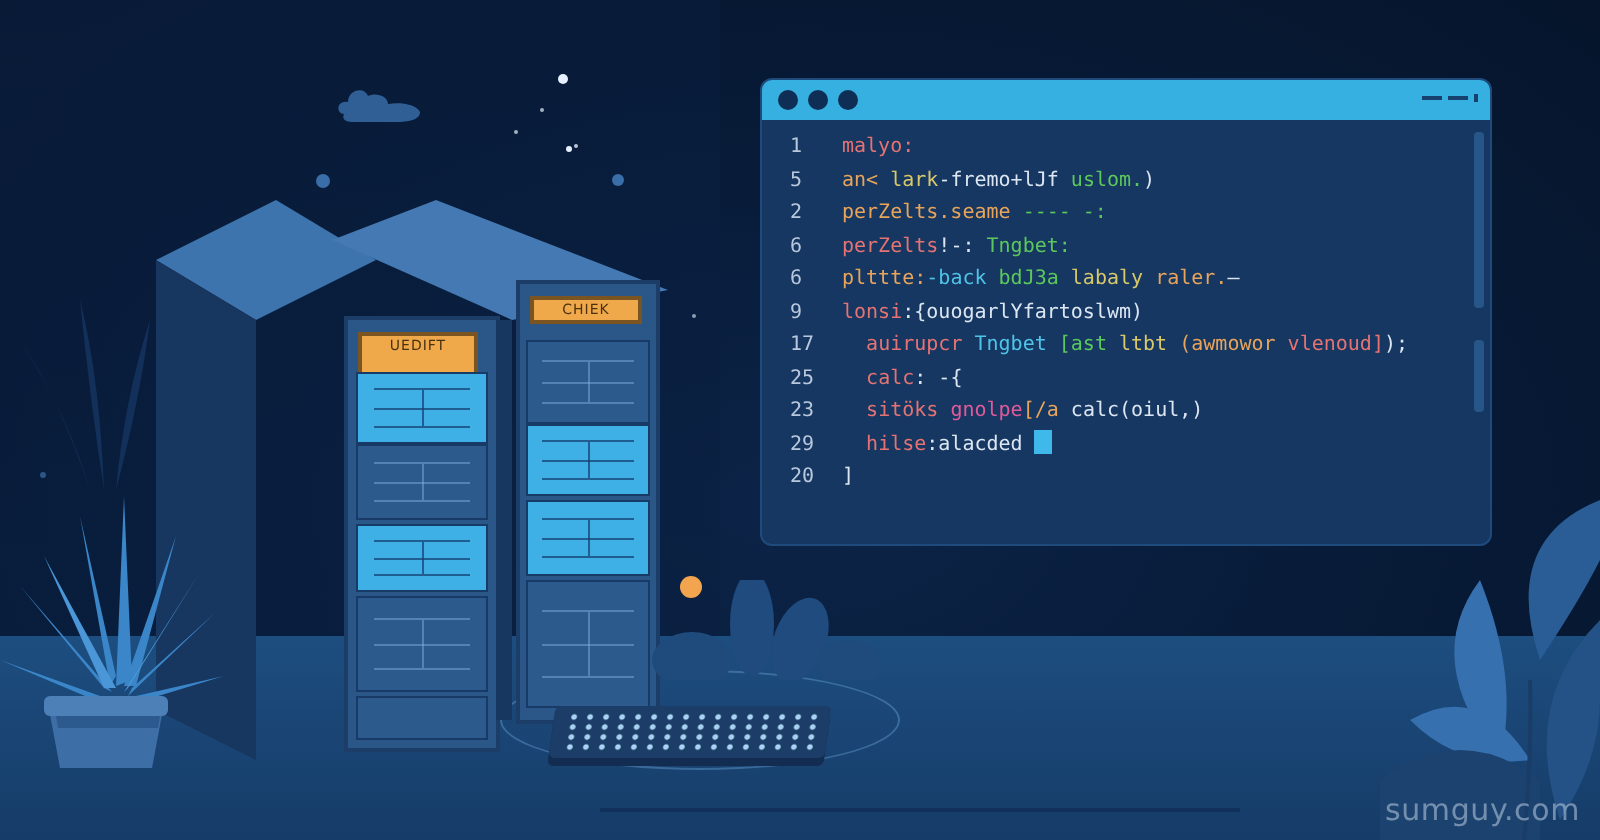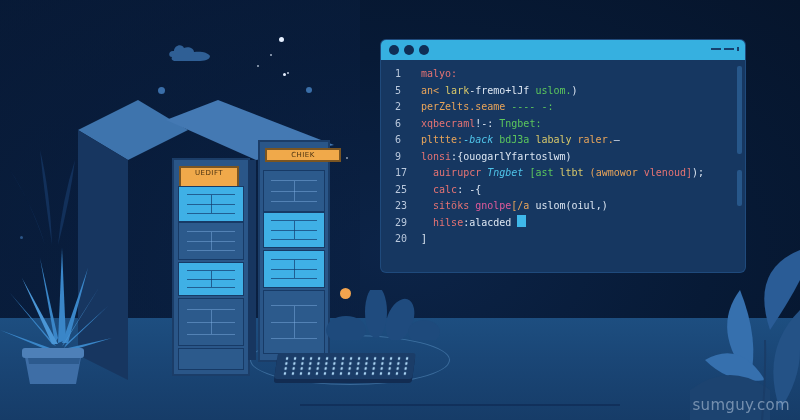--- a/index.html
+++ b/index.html
@@ -109,21 +109,21 @@
     font-size: 10px; line-height: 16.5px;
     padding-left: 14px;
   }
   .line { display: flex; white-space: pre; height: 16.5px; }
   .ln { width: 26px; color: #b9c8dc; }
   .tok-red { color: #e57373; }
   .tok-orange { color: #e8a45a; }
   .tok-white { color: #dce6f2; }
   .tok-green { color: #5cc75c; }
   .tok-yellow { color: #d8c86a; }
-  .tok-cyan { color: #4fc3e8; font-style: italic; }
+  .tok-cyan { color: #4fc3e8; }
   .tok-pink { color: #e05a9a; }
   .cursor {
     display: inline-block; width: 9px; height: 12px;
     background: #3fb8ea; margin-left: 6px; vertical-align: middle;
   }
   .scrollbar {
     position: absolute; right: 3px; top: 26px; width: 5px; height: 200px;
   }
   .scroll-thumb-a { position: absolute; left: 0; top: 0; width: 5px; height: 88px; background: #27578a; border-radius: 2px; }
   .scroll-thumb-b { position: absolute; left: 0; top: 104px; width: 5px; height: 36px; background: #27578a; border-radius: 2px; }
@@ -190,21 +190,21 @@
       </div>
     <div class="abs slot dark" style="left:178px;top:348px;width:66px;height:22px;"></div>
   </div>
 
   <div>
     <svg class="abs" style="left:166px;top:100px;width:168px;height:270px" viewBox="0 0 168 270">
       <polygon points="0,20 52,0 168,45 90,60" fill="#4479b3"></polygon>
       <polygon points="82,60 90,60 90,260 82,260" fill="#173660"></polygon>
     </svg>
     <div class="abs cab-front" style="left:258px;top:140px;width:72px;height:222px;"></div>
-    <div class="abs label-plate" style="left:265px;top:148px;width:76px;height:14px;">CHIEK</div>
+    <div class="abs label-plate" style="left:265px;top:148px;width:56px;height:14px;">CHIEK</div>
     <div class="abs slot dark" style="left:263px;top:170px;width:62px;height:42px;">
         <div class="grid"></div>
       </div>
     <div class="abs slot light" style="left:263px;top:212px;width:62px;height:36px;">
         <div class="grid"></div>
       </div>
     <div class="abs slot light" style="left:263px;top:250px;width:62px;height:38px;">
         <div class="grid"></div>
       </div>
     <div class="abs slot dark" style="left:263px;top:290px;width:62px;height:64px;">
@@ -250,26 +250,26 @@
       <div class="tb-ctrl">
         <span style="width:10px"></span>
           <span style="width:10px"></span>
           <span style="width:2px;height:4px"></span>
       </div>
     </div>
     <div class="code" id="code">
         <div class="line"><span class="ln">1</span><span class="tok-red">malyo:</span></div>
         <div class="line"><span class="ln">5</span><span class="tok-orange">an&lt; </span><span class="tok-yellow">lark</span><span class="tok-white">-fremo+lJf </span><span class="tok-green">uslom.</span><span class="tok-white">)</span></div>
         <div class="line"><span class="ln">2</span><span class="tok-orange">perZelts.seame </span><span class="tok-green">---- -:</span></div>
-        <div class="line"><span class="ln">6</span><span class="tok-red">xqbecraml</span><span class="tok-white">!-: </span><span class="tok-green">Tngbet:</span></div>
+        <div class="line"><span class="ln">6</span><span class="tok-red">perZelts</span><span class="tok-white">!-: </span><span class="tok-green">Tngbet:</span></div>
         <div class="line"><span class="ln">6</span><span class="tok-orange">plttte:</span><span class="tok-cyan">-back </span><span class="tok-green">bdJ3a </span><span class="tok-yellow">labaly </span><span class="tok-orange">raler.</span><span class="tok-white">—</span></div>
         <div class="line"><span class="ln">9</span><span class="tok-red">lonsi</span><span class="tok-white">:{ouogarlYfartoslwm)</span></div>
         <div class="line"><span class="ln">17</span><span>  </span><span class="tok-red">auirupcr </span><span class="tok-cyan">Tngbet </span><span class="tok-green">[ast </span><span class="tok-yellow">ltbt </span><span class="tok-orange">(awmowor </span><span class="tok-red">vlenoud]</span><span class="tok-white">);</span></div>
         <div class="line"><span class="ln">25</span><span>  </span><span class="tok-red">calc</span><span class="tok-white">: -{</span></div>
-        <div class="line"><span class="ln">23</span><span>  </span><span class="tok-red">sitöks </span><span class="tok-pink">gnolpe</span><span class="tok-orange">[/a </span><span class="tok-white">uslom(oiul,)</span></div>
+        <div class="line"><span class="ln">23</span><span>  </span><span class="tok-red">sitöks </span><span class="tok-pink">gnolpe</span><span class="tok-orange">[/a </span><span class="tok-white">calc(oiul,)</span></div>
         <div class="line"><span class="ln">29</span><span>  </span><span class="tok-red">hilse</span><span class="tok-white">:alacded</span><span class="cursor"></span></div>
         <div class="line"><span class="ln">20</span><span class="tok-white">]</span></div>
       </div>
     <div class="scrollbar">
       <div class="scroll-thumb-a"></div>
       <div class="scroll-thumb-b"></div>
     </div>
   </div>
 
   <svg class="abs" style="left:690px;top:240px;width:110px;height:180px" viewBox="0 0 110 180">

